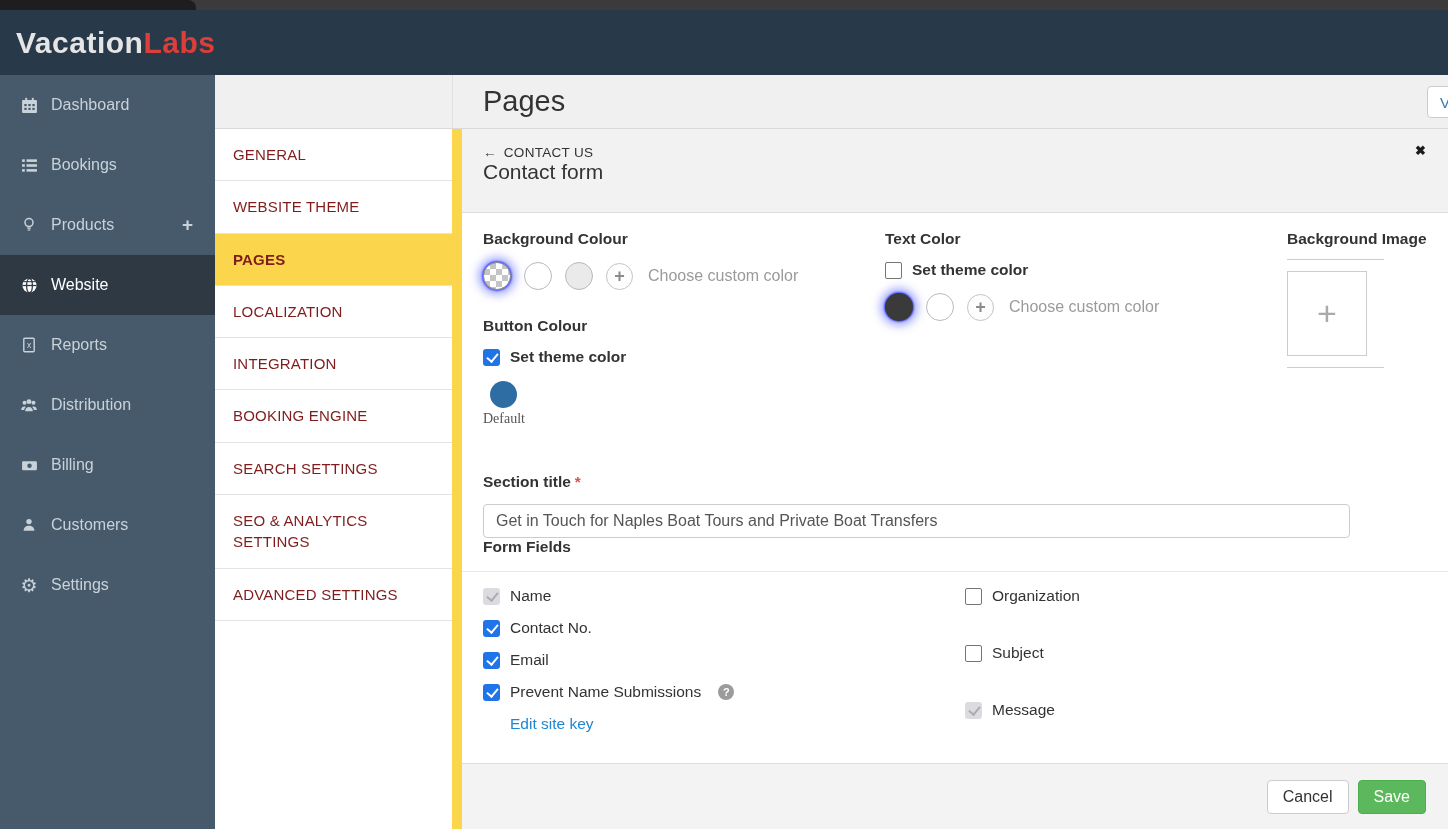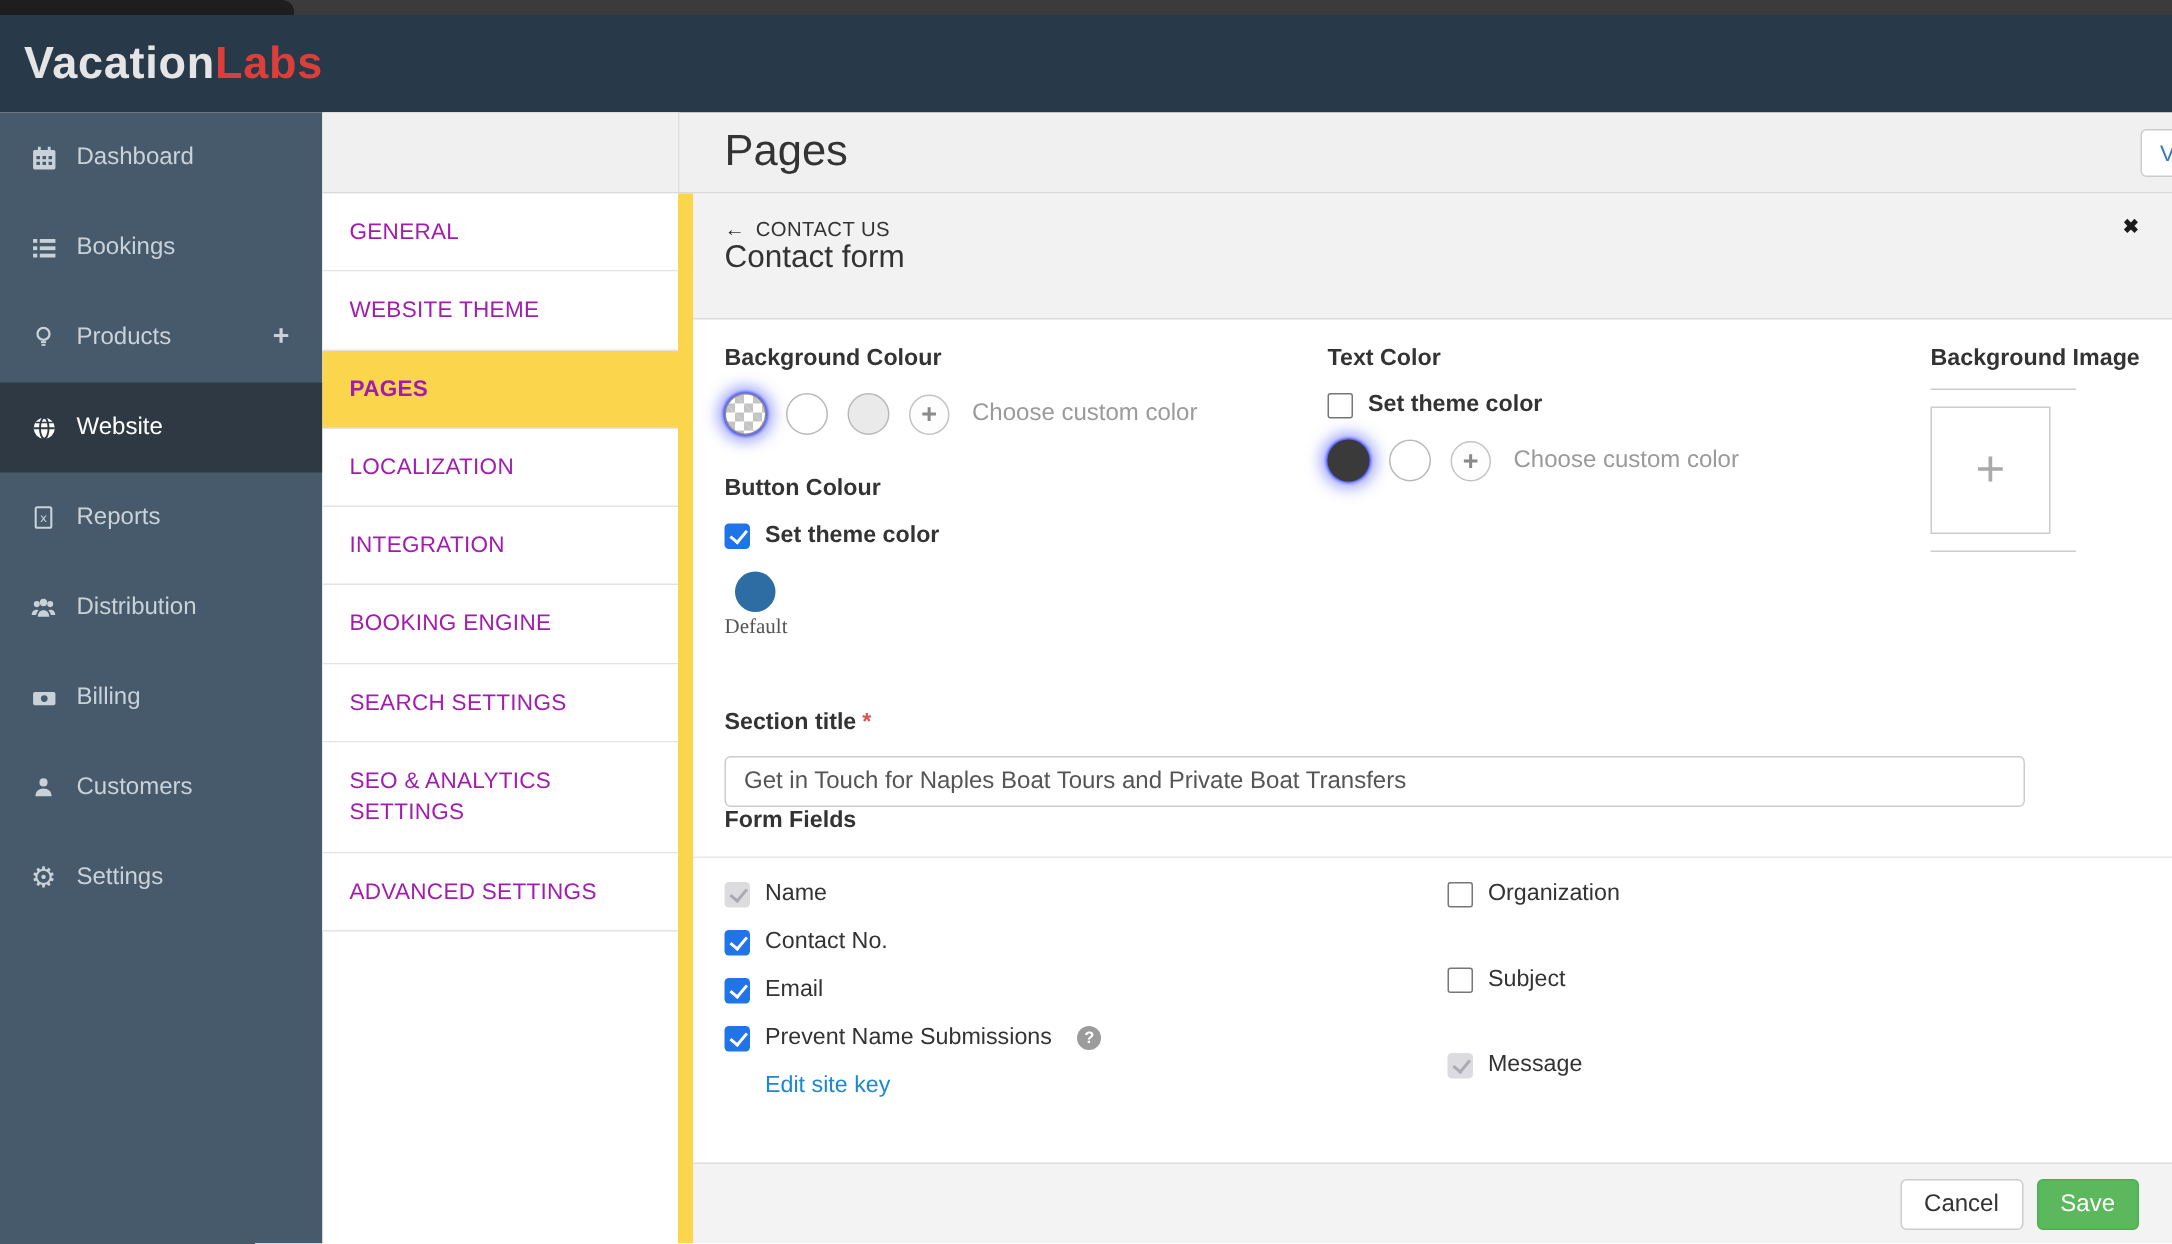--- a/index.html
+++ b/index.html
@@ -22,21 +22,21 @@
 .sidebar { width:215px; background:#475a6b; flex-shrink:0; }
 .side-item { height:60px; display:flex; align-items:center; padding:0 16px; color:#c9d2d9; font-size:16px; cursor:pointer; }
 .side-item .ic { width:26px; display:flex; justify-content:center; align-items:center; margin-right:9px; }
 .side-item.active { background:#2e3944; color:#fff; font-weight:normal; }
 .side-item .plus-right { margin-left:auto; font-weight:bold; font-size:19px; padding-right:6px; }
 .gear-glyph { font-size:19px; line-height:1; }
 
 
 .submenu { width:237px; flex-shrink:0; background:#fff; display:flex; flex-direction:column; }
 .submenu-top { height:54px; background:#f0f0f0; border-bottom:1px solid #d9d9d9; }
-.tab { padding:15px 10px 15px 18px; font-size:15px; color:#a21caf; border-bottom:1px solid #e3e3e3; line-height:1.42; letter-spacing:.2px; cursor:pointer; background:#fff; }
+.tab { padding:15px 10px 15px 18px; font-size:15px; color:#7f1d1d; border-bottom:1px solid #e3e3e3; line-height:1.42; letter-spacing:.2px; cursor:pointer; background:#fff; }
 .tab.active { background:#fbd54c; font-weight:bold; }
 
 
 .stripe { width:10px; flex-shrink:0; display:flex; flex-direction:column; }
 .stripe-top { height:54px; background:#f0f0f0; border-bottom:1px solid #d9d9d9; border-left:1px solid #e0e0e0; }
 .stripe-bar { flex:1; background:#fbd54c; }
 
 
 .main { flex:1; display:flex; flex-direction:column; min-width:0; }
 .pages-header { height:54px; background:#f0f0f0; border-bottom:1px solid #d9d9d9; display:flex; align-items:center; padding-left:21px; position:relative; flex-shrink:0; }
@@ -93,21 +93,21 @@
 
 .form-fields-block { }
 .ff-divider { border:none; border-top:1px solid #e8e8e8; margin:15px -21px 0; }
 .ff-grid { display:flex; margin-top:15px; }
 .ff-col { display:flex; flex-direction:column;justify-content:space-between; }
 .ff-col.left { width:482px; flex-shrink:0; }
 .ff-col .cb-row { margin-top:0; margin-bottom:14px; }
 .help-ic { width:16px; height:16px; border-radius:50%; background:#9b9b9b; color:#fff; font-size:11px; font-weight:bold; display:inline-flex; align-items:center; justify-content:center; margin-left:7px; cursor:pointer; }
 .link { color:#1d87d2; font-size:15.5px; margin-left:27px; cursor:pointer; width:max-content; }
 
-.footer { height:54px; background:#f3f3f3; border-top:1px solid #ddd; display:flex; align-items:center; justify-content:flex-end; gap:9px; padding-right:22px; flex-shrink:0; }
+.footer { height:66px; background:#f3f3f3; border-top:1px solid #ddd; display:flex; align-items:center; justify-content:flex-end; gap:9px; padding-right:22px; flex-shrink:0; }
 .btn { font-size:16px; border-radius:4px; padding:7px 15px; cursor:pointer; font-family:inherit; }
 .btn.cancel { background:#fff; border:1px solid #ccc; color:#333; }
 .btn.save { background:#5cb85c; border:1px solid #4cae4c; color:#fff; }
 
 svg.icon { display:block; }
 </style>
 </head>
 <body>
 
 <div class="browser-strip">

